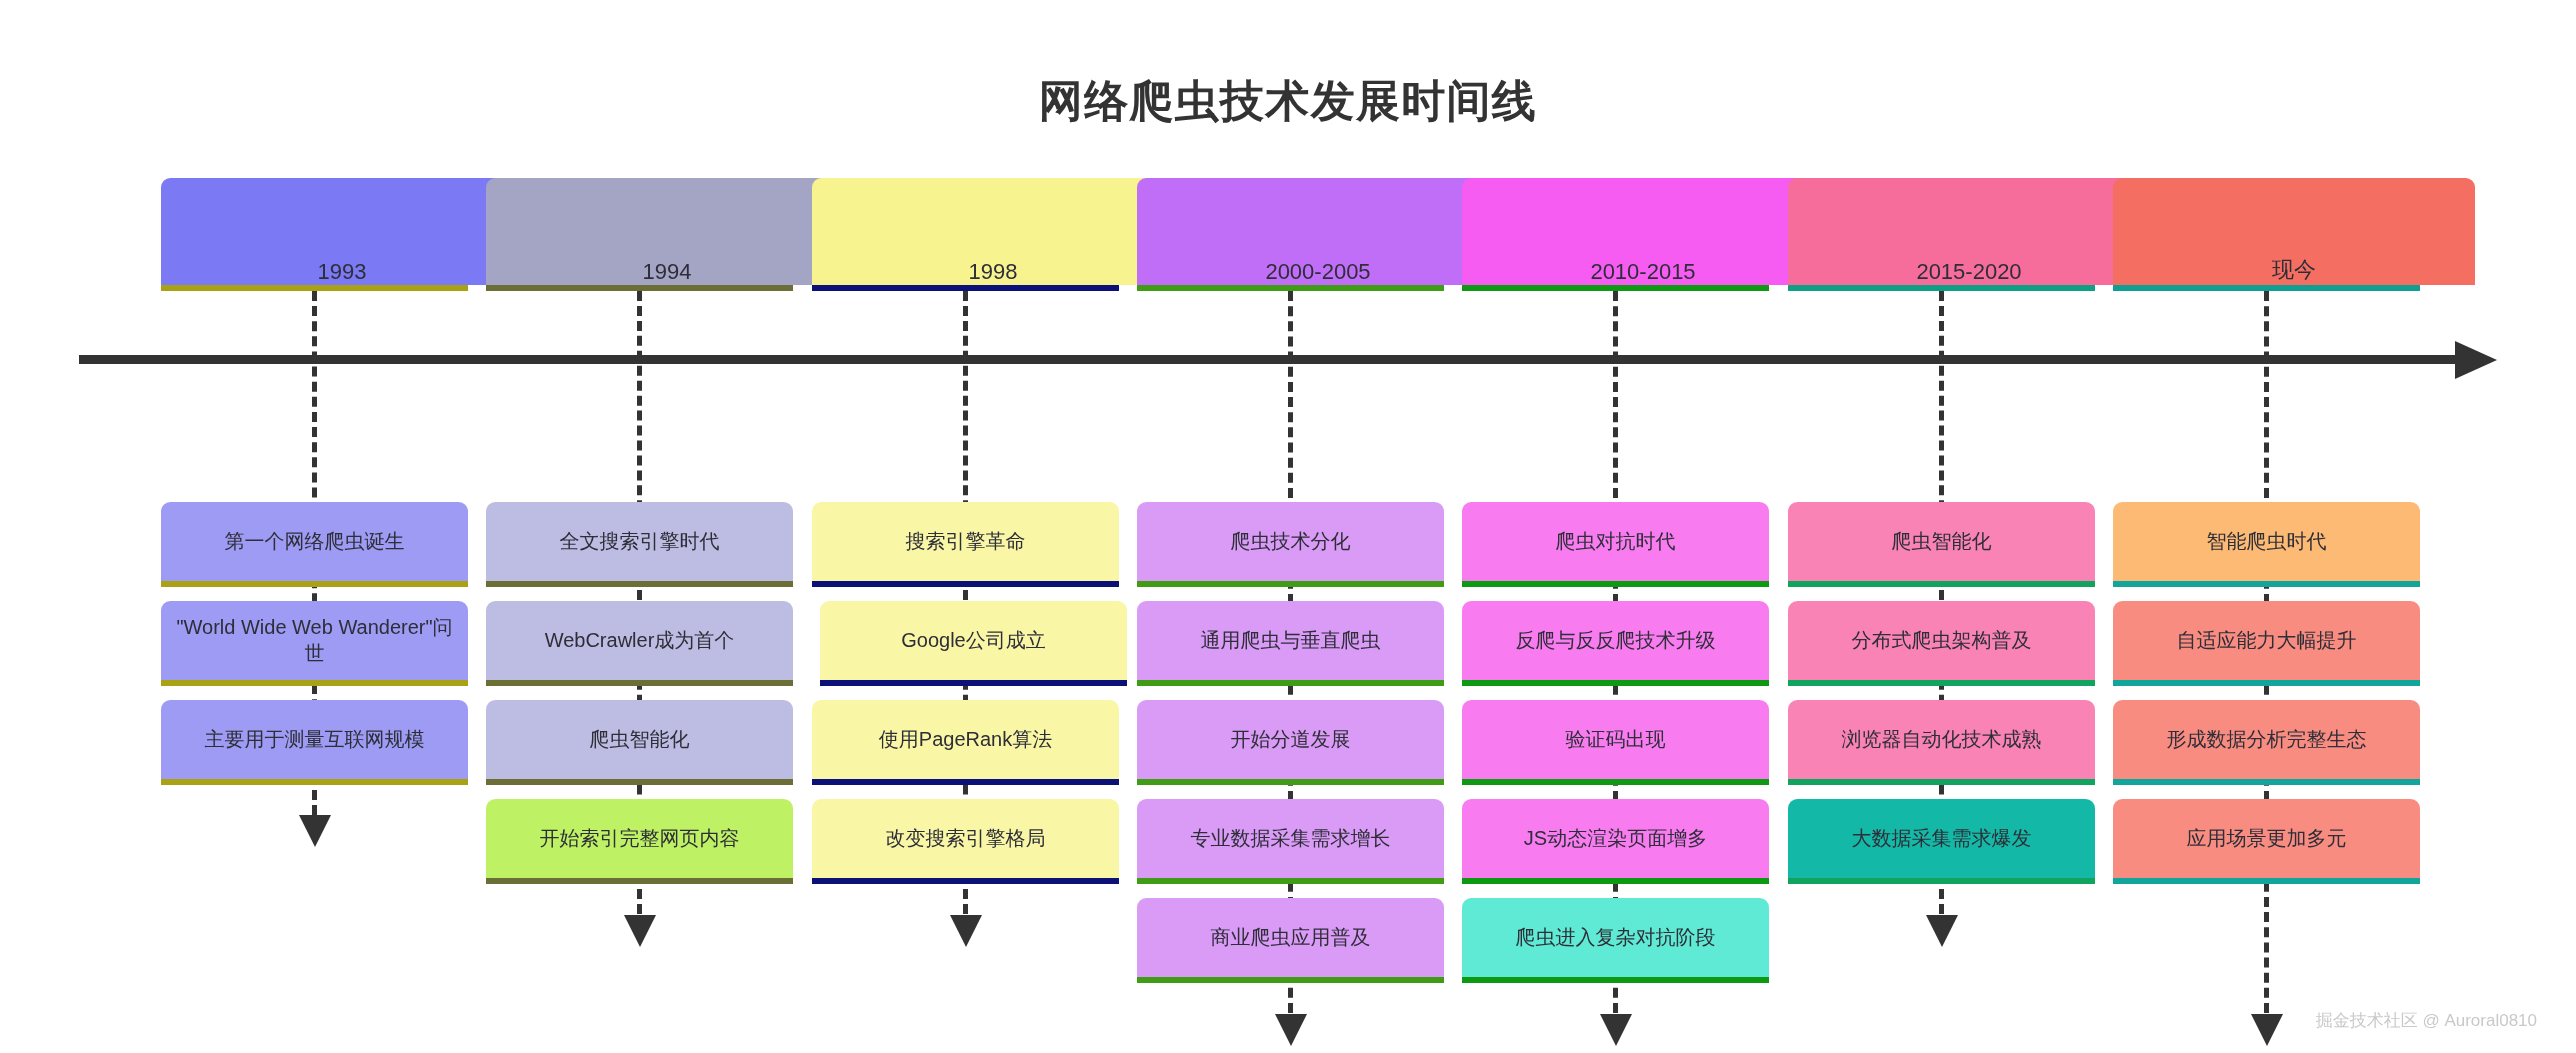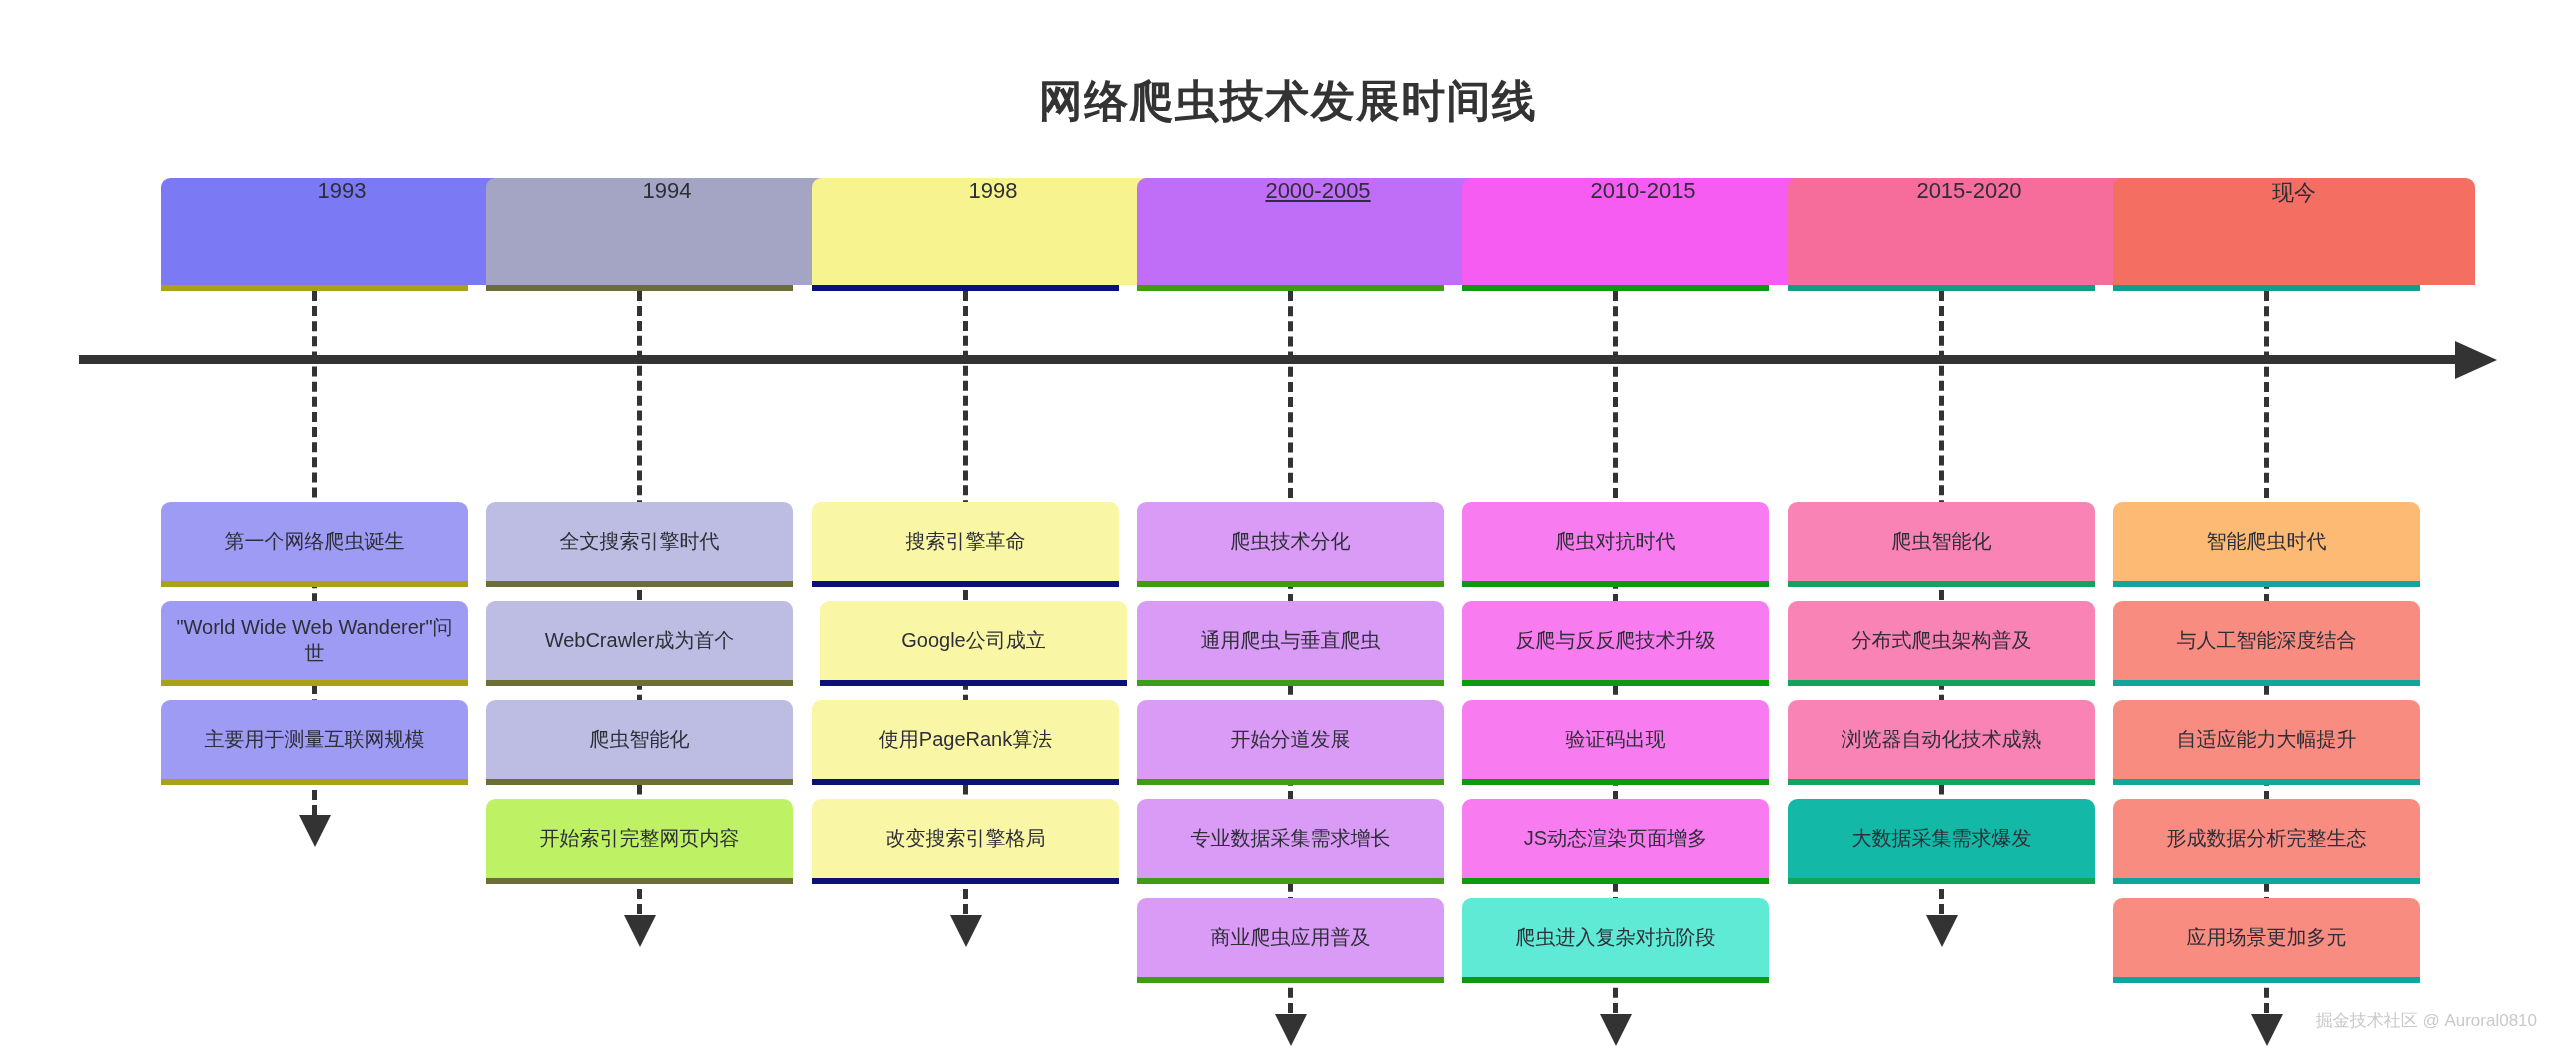--- a/index.html
+++ b/index.html
@@ -87,21 +87,21 @@
   
   .year-box {
     position: absolute;
     top: 0;
     left: 0;
     width: 362px;
     height: 107px;
     box-sizing: border-box;
     border-radius: 9.4px 9.4px 0 0;
     display: flex;
-    align-items: flex-start;
+    align-items: flex-end;
     justify-content: center;
     font-size: 22px;
     color: #2e2e38;
     z-index: 3;
   }
   .year-underline {
     position: absolute;
     left: 0;
     top: 107px;
     width: 307px;
@@ -232,21 +232,21 @@
           </div>
           <div class="item" style="background: rgb(249, 246, 165);">
             <span>改变搜索引擎格局</span>
             <div class="item-underline" style="background: rgb(12, 17, 120);"></div>
           </div>
         </div>
       </div>
       <div class="column" style="left: 1137px;">
         <div class="column-connector" style="top: 113px; height: 722px;"></div>
         <div class="column-arrowdown" style="top: 836px;"></div>
-        <div class="year-box" style="background: rgb(192, 109, 248); text-decoration: underline;">
+        <div class="year-box" style="background: rgb(192, 109, 248);">
           <span>2000-2005</span>
         </div>
         <div class="year-underline" style="background: rgb(63, 156, 20);"></div>
         <div class="items">
           <div class="item" style="background: rgb(217, 155, 245);">
             <span>爬虫技术分化</span>
             <div class="item-underline" style="background: rgb(63, 156, 20);"></div>
           </div>
           <div class="item" style="background: rgb(217, 155, 245);">
             <span>通用爬虫与垂直爬虫</span>
@@ -328,24 +328,20 @@
         <div class="year-box" style="background: rgb(245, 110, 98);">
           <span>现今</span>
         </div>
         <div class="year-underline" style="background: rgb(15, 159, 146);"></div>
         <div class="items">
           <div class="item" style="background: #fdba74;">
             <span>智能爬虫时代</span>
             <div class="item-underline" style="background: rgb(18, 165, 156);"></div>
           </div>
           <div class="item" style="background: rgb(249, 140, 128);">
-            <span>与人工智能深度结合</span>
-            <div class="item-underline" style="background: rgb(18, 165, 156);"></div>
-          </div>
-          <div class="item" style="background: rgb(249, 140, 128);">
             <span>自适应能力大幅提升</span>
             <div class="item-underline" style="background: rgb(18, 165, 156);"></div>
           </div>
           <div class="item" style="background: rgb(249, 140, 128);">
             <span>形成数据分析完整生态</span>
             <div class="item-underline" style="background: rgb(18, 165, 156);"></div>
           </div>
           <div class="item" style="background: rgb(249, 140, 128);">
             <span>应用场景更加多元</span>
             <div class="item-underline" style="background: rgb(18, 165, 156);"></div>

